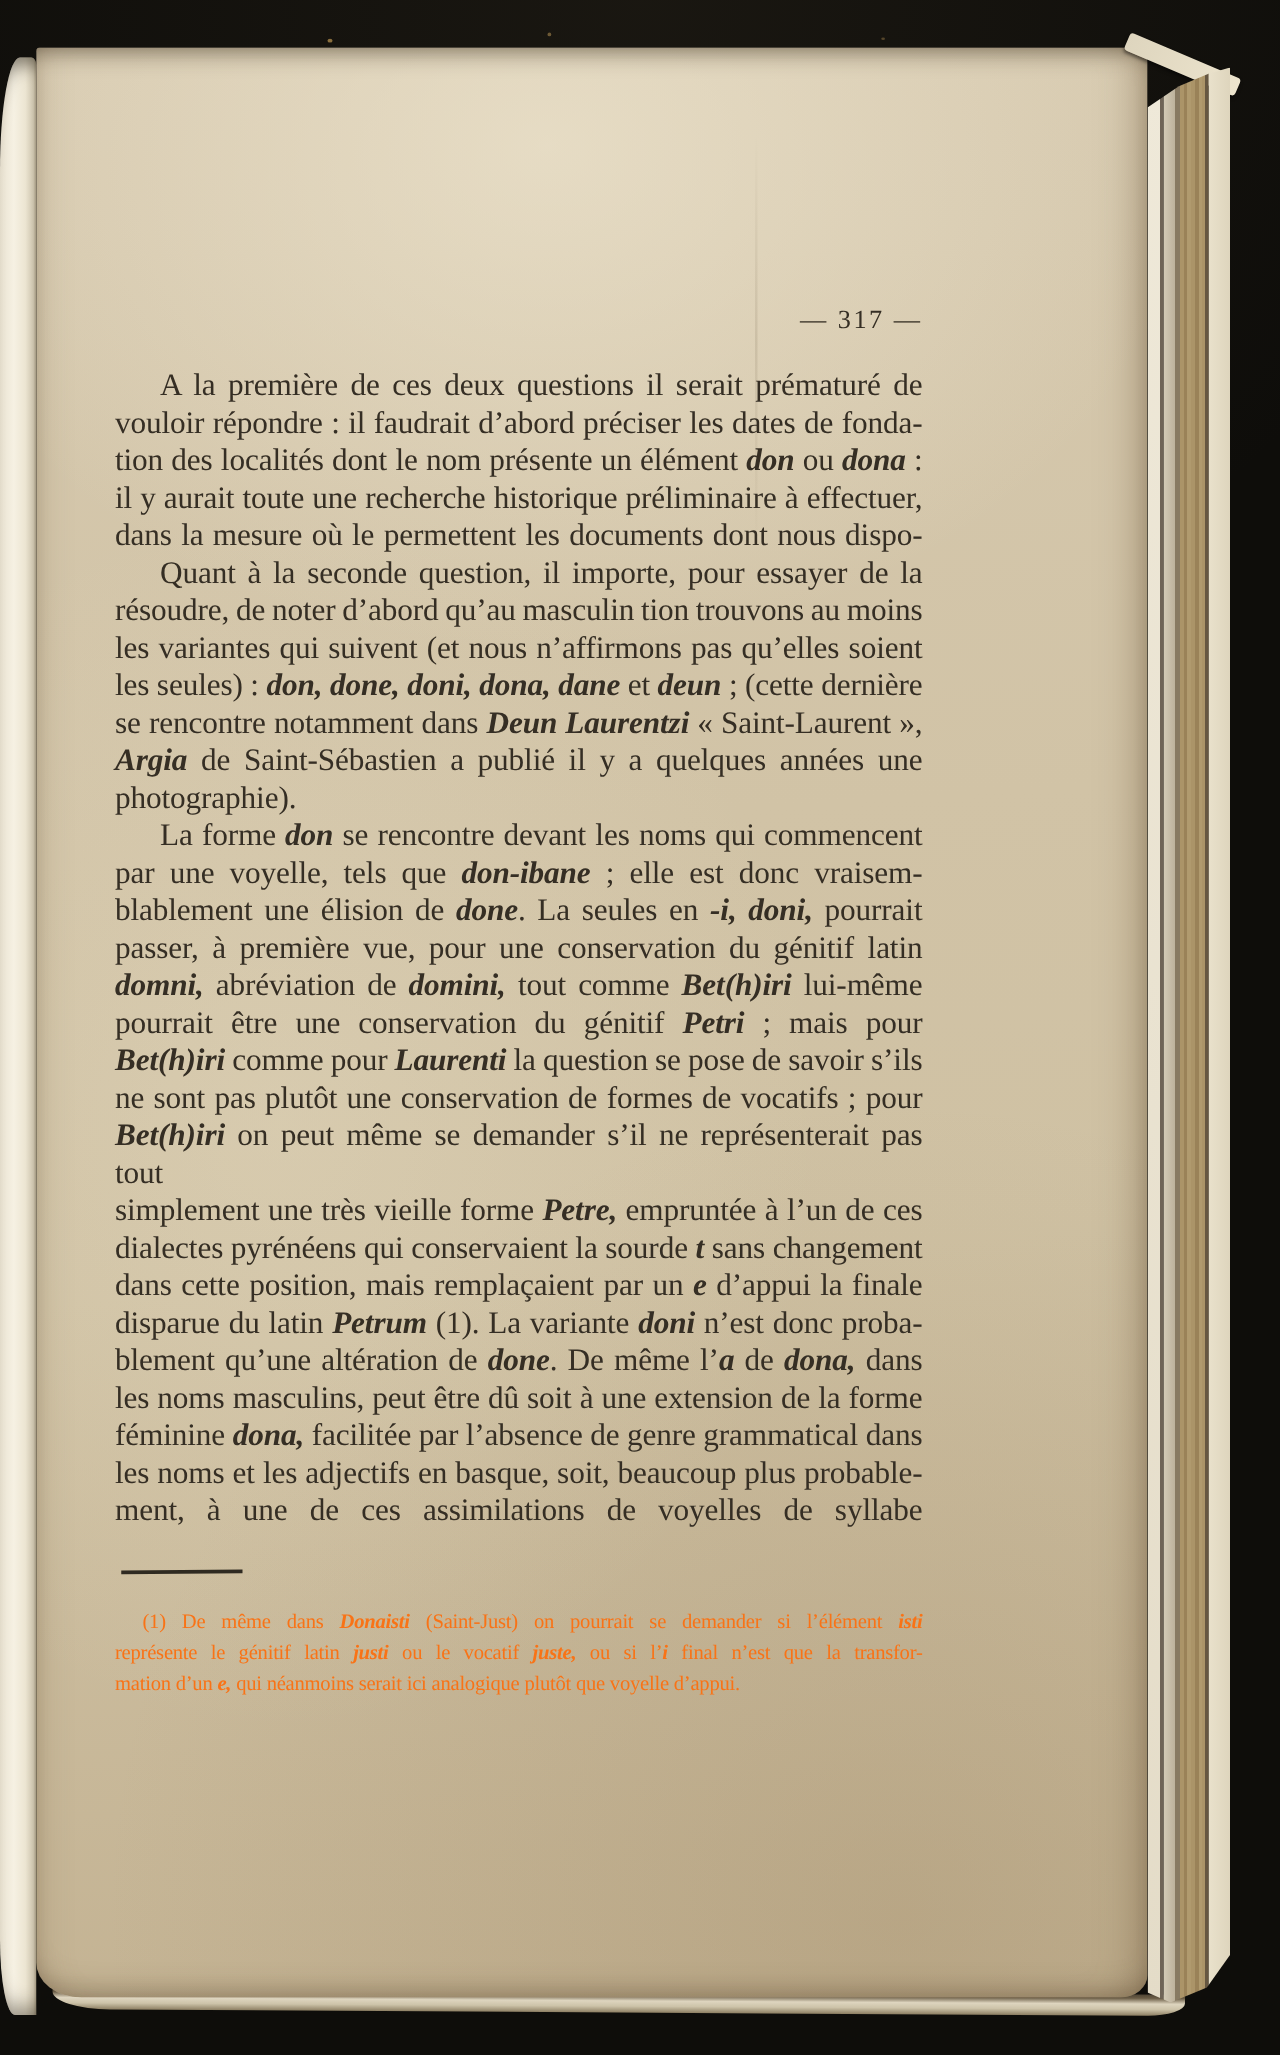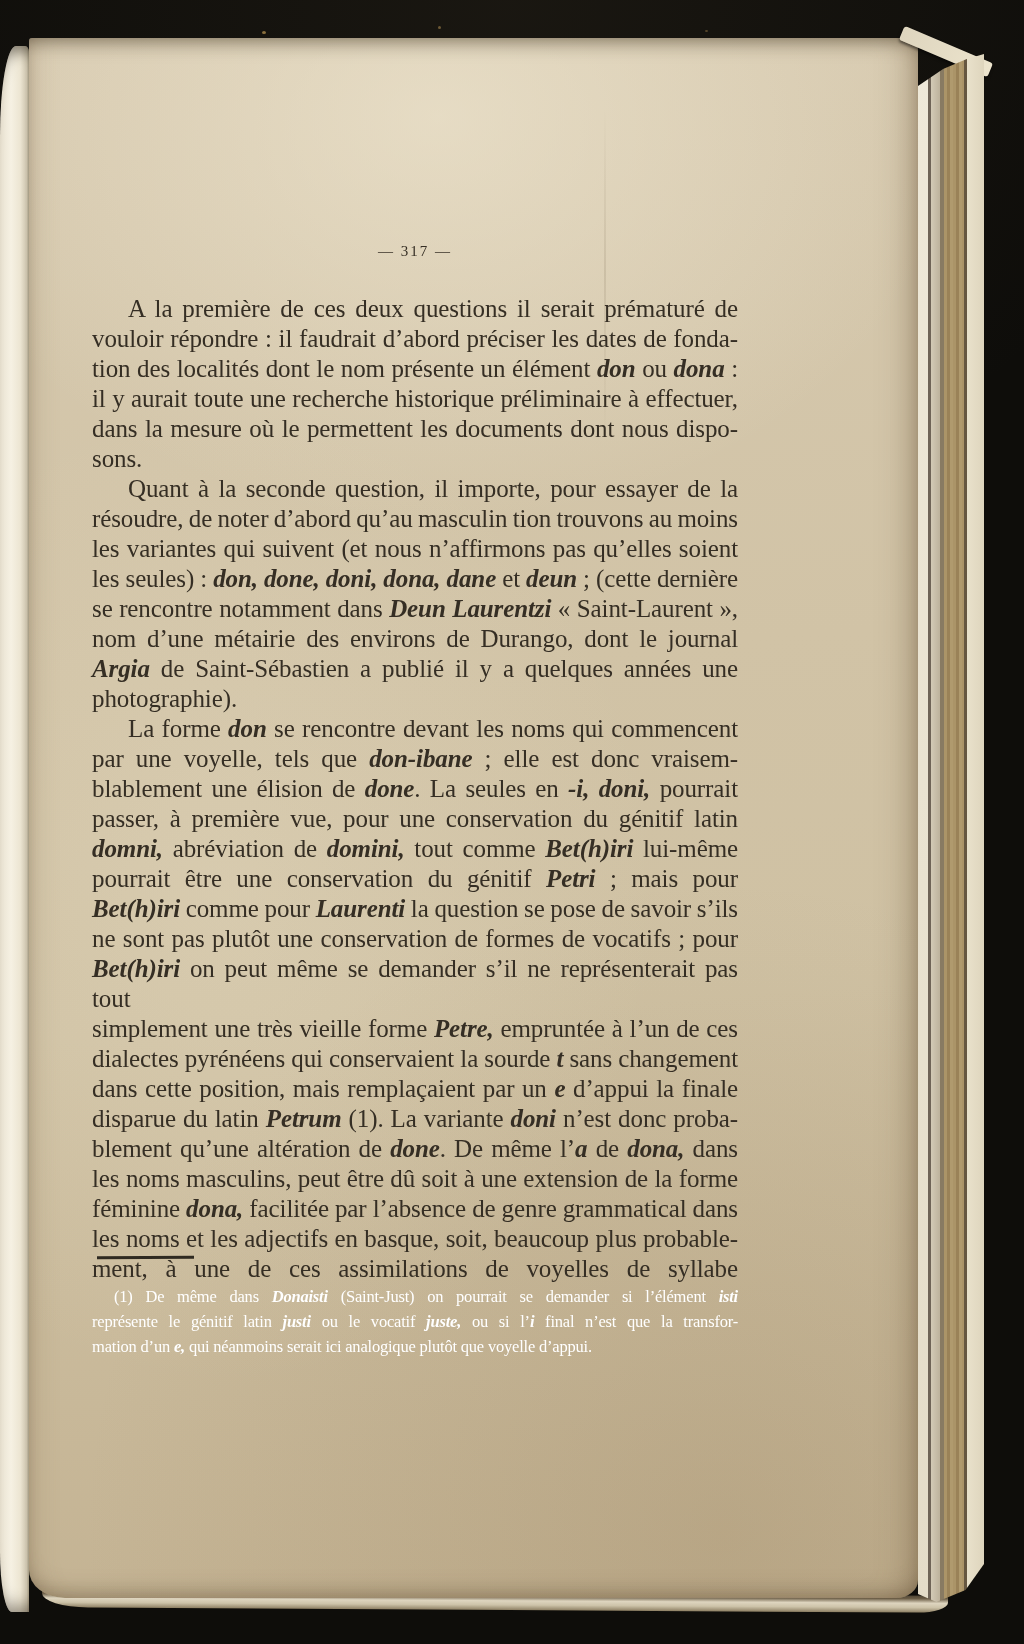--- a/index.html
+++ b/index.html
@@ -59,39 +59,39 @@
   #corner-flap{
     position:absolute;left:898px;top:44px;width:96px;height:15px;z-index:2;
     background:linear-gradient(90deg,#ded5be,#ece4cd);
     transform:rotate(23deg);border-radius:3px;
     box-shadow:0 2px 3px rgba(0,0,0,.5);
   }
 
   
   #page-number{
     position:absolute;left:92px;top:243px;width:646px;z-index:3;
-    text-align:center;font-size:15px;letter-spacing:2px;color:var(--ink,#352e24);
+    text-align:right;font-size:21px;letter-spacing:2px;color:var(--ink,#352e24);
   }
   #body-text{
     position:absolute;left:92px;top:294px;width:646px;z-index:3;
     font-size:25px;line-height:30px;color:var(--ink,#352e24);
     letter-spacing:-.1px;word-spacing:-1px;
   }
   .line{text-align:justify;text-align-last:justify;}
   .line.lastline{text-align-last:left;}
   .line.indent{text-indent:36px;}
   .it{font-style:italic;font-weight:700;margin-top:16px;}
 
   #footnote-sep{
     position:absolute;left:97px;top:1256px;width:97px;height:3px;z-index:3;
     background:var(--separator,#2f2a21);transform:rotate(-.4deg);
   }
   #footnote-text{
     position:absolute;left:92px;top:1284px;width:646px;z-index:3;
-    font-size:16.5px;line-height:25px;color:#ffffff;
+    font-size:16.5px;line-height:25px;color:#f97316;
     letter-spacing:-.2px;
   }
   #footnote-text .line.indent{text-indent:22px;}
 </style>
 </head>
 <body>
 
 <div id="scan-bg"></div>
 
 <div class="speck" style="left:262px;top:31px;width:4px;height:3px;background:#8a6f3e;"></div>
@@ -120,29 +120,27 @@
 
 <div id="page-number">— 317 —</div>
 
 <div id="body-text">
     <div>
       <div class="line indent"><span>A la première de ces deux questions il serait prématuré de</span></div>
       <div class="line"><span>vouloir répondre : il faudrait d’abord préciser les dates de fonda-</span></div>
       <div class="line"><span>tion des localités dont le nom présente un élément </span><span class="it">don</span><span> ou </span><span class="it">dona</span><span> :</span></div>
       <div class="line"><span>il y aurait toute une recherche historique préliminaire à effectuer,</span></div>
       <div class="line"><span>dans la mesure où le permettent les documents dont nous dispo-</span></div>
-      <div class="line lastline"><span>sons.</span></div>
     </div>
     <div>
       <div class="line indent"><span>Quant à la seconde question, il importe, pour essayer de la</span></div>
       <div class="line"><span>résoudre, de noter d’abord qu’au masculin tion trouvons au moins</span></div>
       <div class="line"><span>les variantes qui suivent (et nous n’affirmons pas qu’elles soient</span></div>
       <div class="line"><span>les seules) : </span><span class="it">don,</span><span> </span><span class="it">done,</span><span> </span><span class="it">doni,</span><span> </span><span class="it">dona,</span><span> </span><span class="it">dane</span><span> et </span><span class="it">deun</span><span> ; (cette dernière</span></div>
       <div class="line"><span>se rencontre notamment dans </span><span class="it">Deun Laurentzi</span><span> « Saint-Laurent »,</span></div>
-      <div class="line"><span>nom d’une métairie des environs de Durango, dont le journal</span></div>
       <div class="line"><span class="it">Argia</span><span> de Saint-Sébastien a publié il y a quelques années une</span></div>
       <div class="line lastline"><span>photographie).</span></div>
     </div>
     <div>
       <div class="line indent"><span>La forme </span><span class="it">don</span><span> se rencontre devant les noms qui commencent</span></div>
       <div class="line"><span>par une voyelle, tels que </span><span class="it">don-ibane</span><span> ; elle est donc vraisem-</span></div>
       <div class="line"><span>blablement une élision de </span><span class="it">done</span><span>. La seules en </span><span class="it">-i, doni,</span><span> pourrait</span></div>
       <div class="line"><span>passer, à première vue, pour une conservation du génitif latin</span></div>
       <div class="line"><span class="it">domni,</span><span> abréviation de </span><span class="it">domini,</span><span> tout comme </span><span class="it">Bet(h)iri</span><span> lui-même</span></div>
       <div class="line"><span>pourrait être une conservation du génitif </span><span class="it">Petri</span><span> ; mais pour</span></div>

